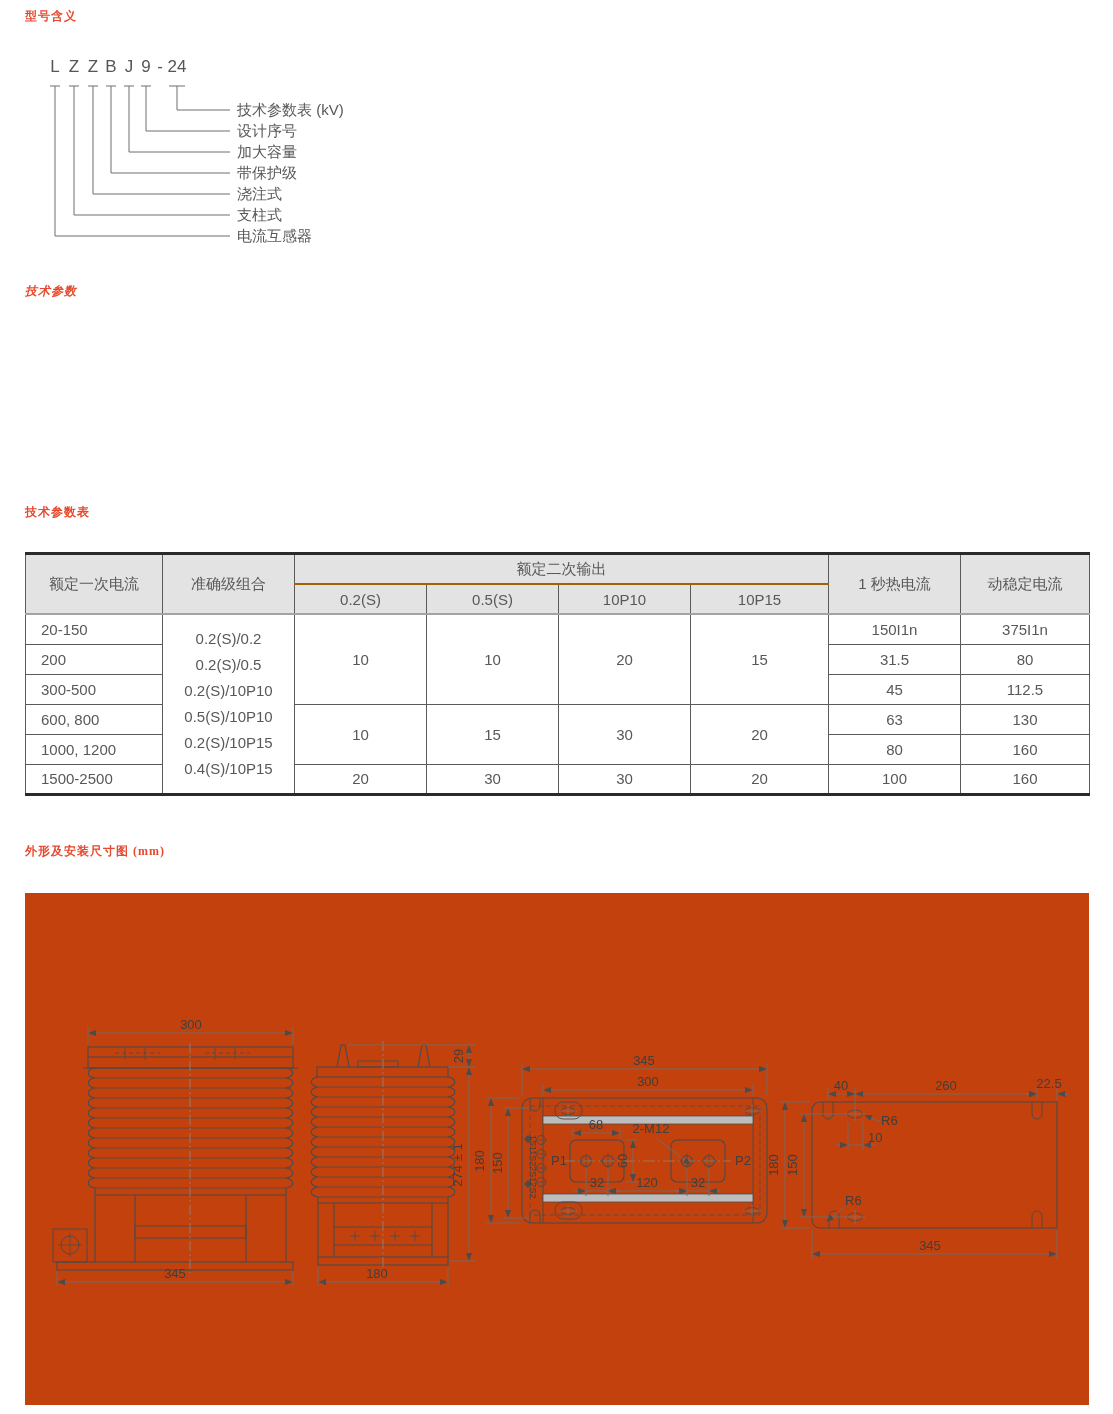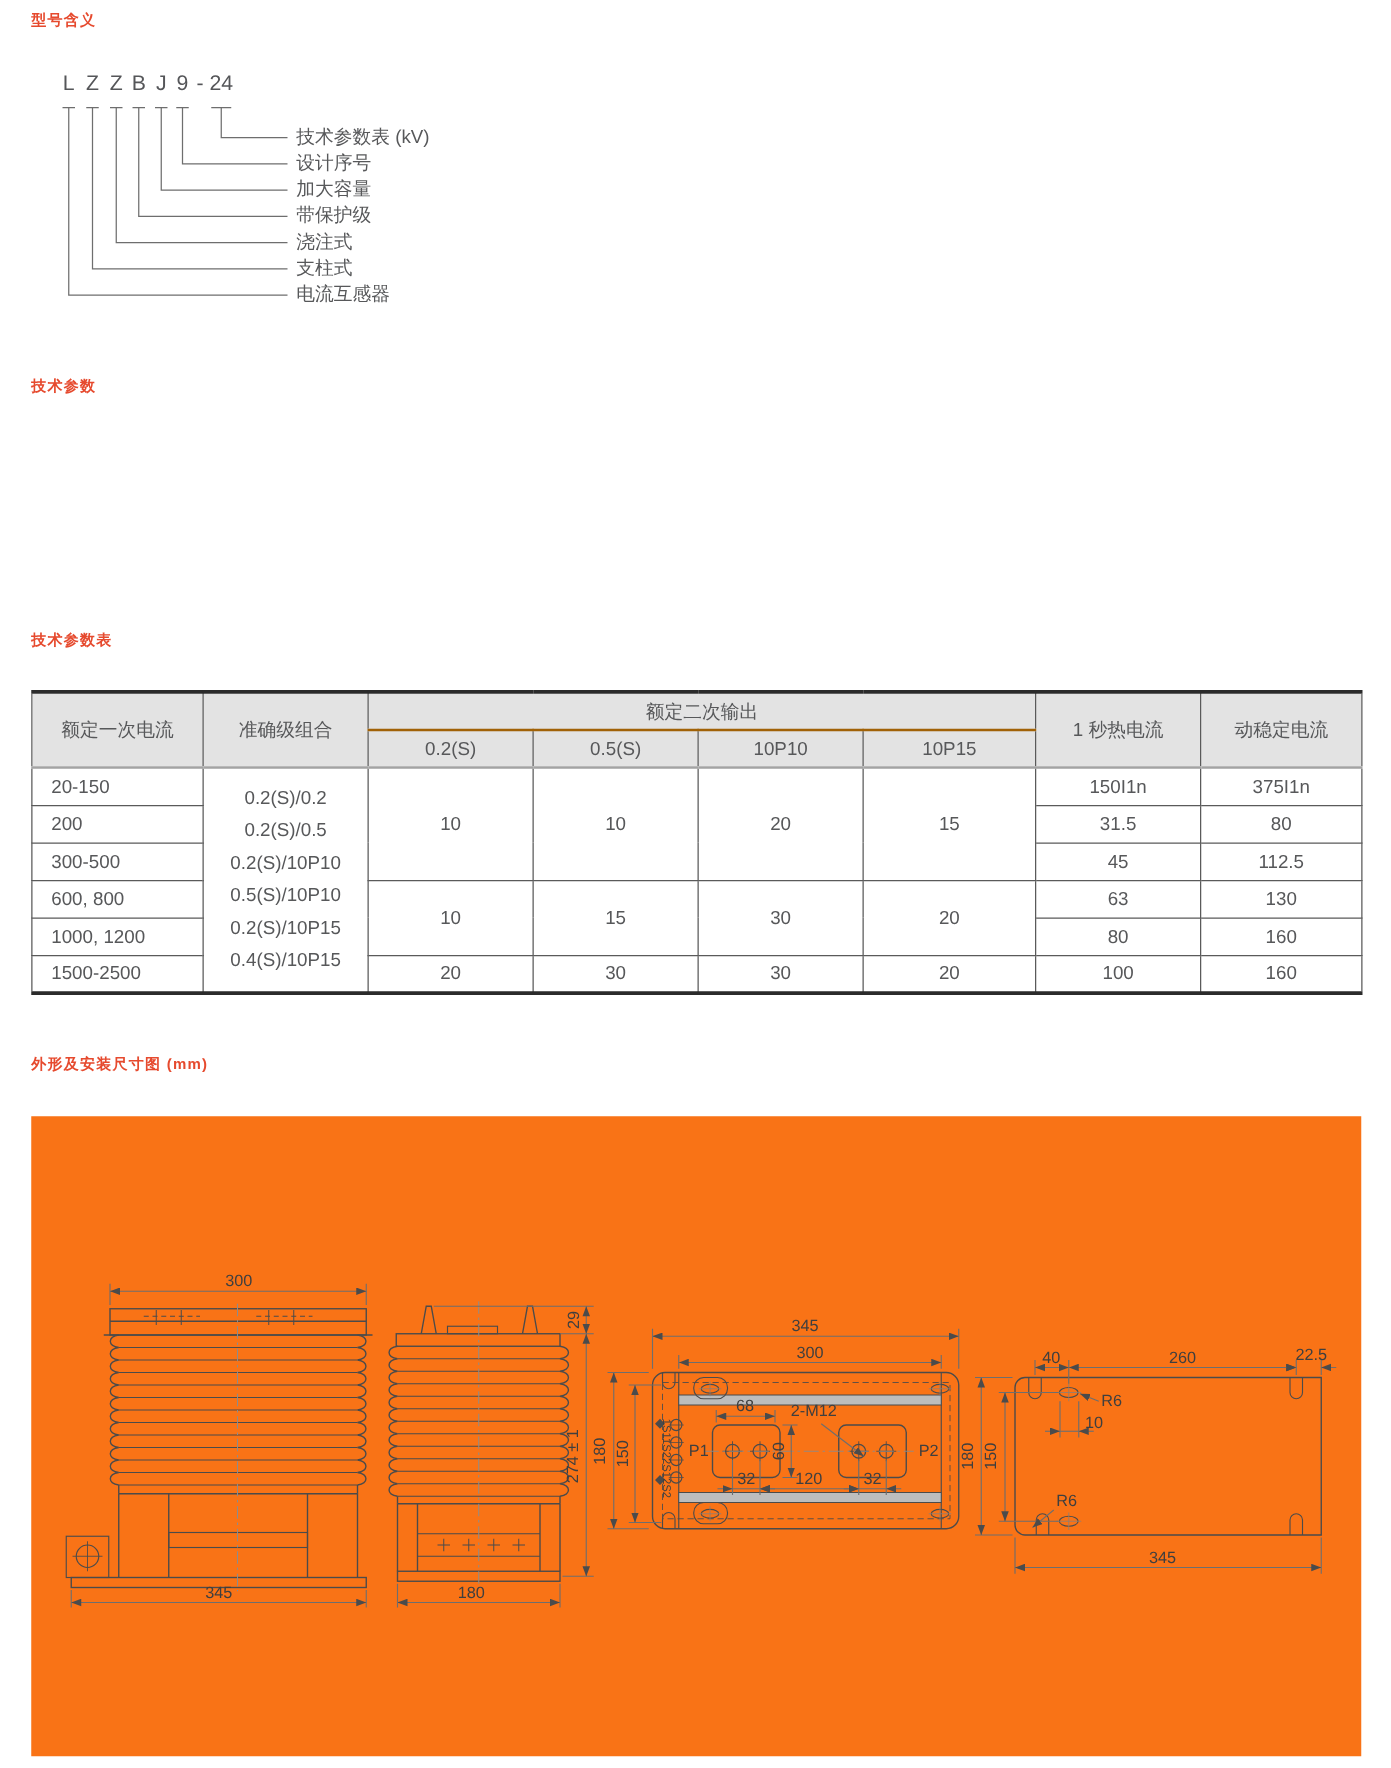--- a/index.html
+++ b/index.html
@@ -1,23 +1,23 @@
 <!DOCTYPE html>
 <html><head>
 <meta charset="utf-8">
 <style>
   html,body{margin:0;padding:0;background:#ffffff;}
   body{font-family:"Liberation Sans","DejaVu Sans",sans-serif;}
   .page{position:relative;width:1113px;height:1414px;background:#fff;overflow:hidden;}
 
   .sec-title{position:absolute;left:25px;margin:0;font-size:12px;font-weight:600;color:#e64a2e;letter-spacing:1px;}
   .t1{top:8px;}
-  .t2{top:301px;}
+  .t2{top:283px;font-style:italic;}
   .t3{top:504px;}
-  .t4{top:843px;}
+  .t4{top:843px;font-family:Liberation Serif, serif;}
 
   
   .model-diagram{position:absolute;left:25px;top:55px;width:760px;height:215px;}
   .mlines{position:absolute;left:0;top:0;}
   .mchar{position:absolute;top:0;transform:translateX(-50%);font-size:17px;color:#555659;line-height:24px;}
   .mlabel{position:absolute;left:212px;height:22px;line-height:22px;font-size:15px;color:#57585a;white-space:nowrap;}
 
   
   .specs{position:absolute;left:25px;top:341px;}
   .spec-item{height:27px;line-height:27px;font-size:15px;color:#57585a;}
@@ -27,21 +27,21 @@
     border-top:3px solid #2b2b2b;border-bottom:3px solid #2b2b2b;border-left:1px solid #5a5a5a;border-right:1px solid #5a5a5a;}
   table.params th,table.params td{border:1px solid #5a5a5a;font-weight:400;text-align:center;
     font-size:15px;color:#57585a;padding:0;overflow:hidden;}
   table.params thead th{background:#e3e3e3;height:28px;border-bottom:2px solid #a3a3a3;}
   table.params thead th.grp{border-bottom:2px solid #a16207;}
   table.params tbody tr{height:30px;}
   table.params td.c1{text-align:left;padding-left:15px;}
   td.combo span{display:block;line-height:26px;}
 
   
-  .panel{position:absolute;left:25px;top:893px;width:1064px;height:512px;background:#f97316;}
+  .panel{position:absolute;left:25px;top:893px;width:1064px;height:512px;background:#c2410c;}
   .panel svg{display:block;}
   svg text{font-family:"Liberation Sans","DejaVu Sans",sans-serif;fill:#3f3f3f;font-size:13px;}
   svg text.small{font-size:9px;}
 </style>
 </head>
 <body>
 
 <div class="page">
 
   <h2 class="sec-title t1">型号含义</h2>

